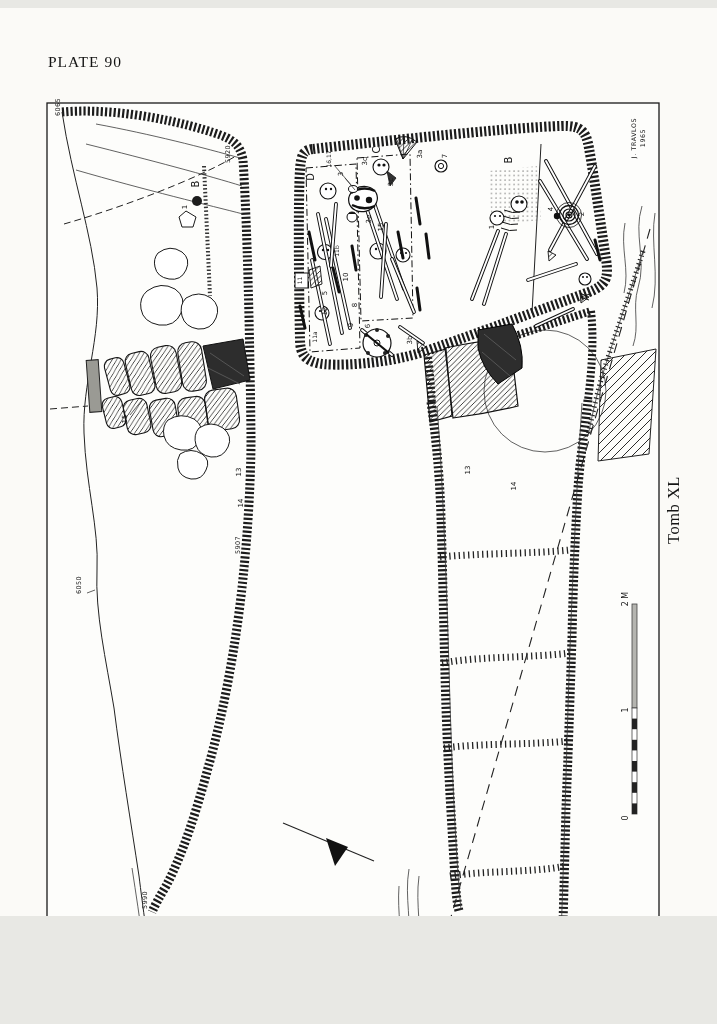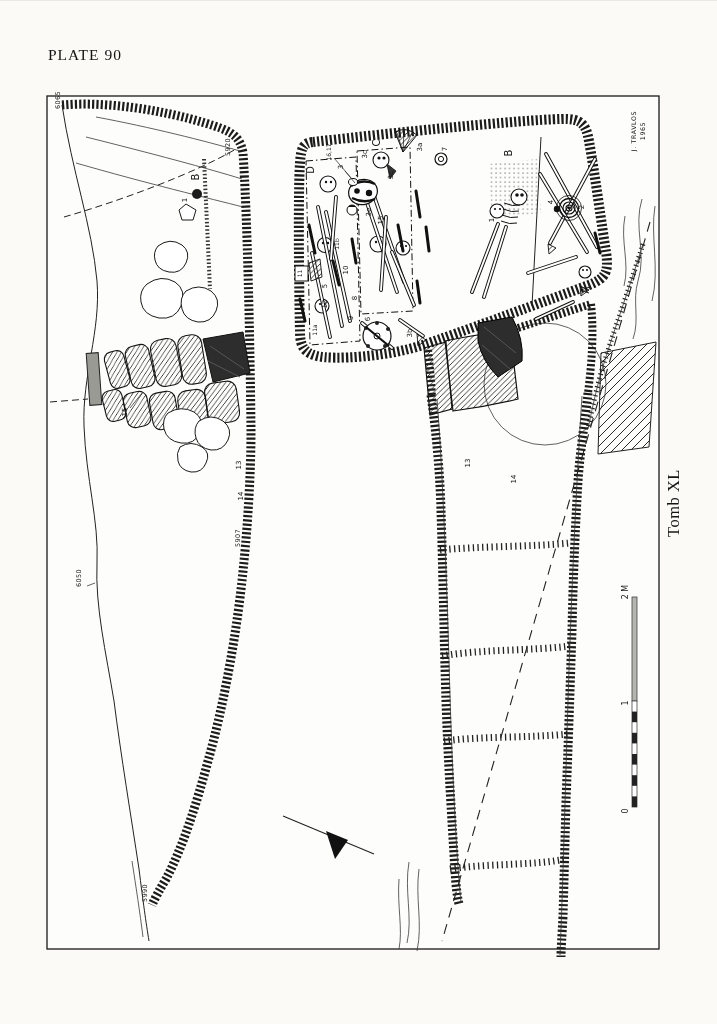--- a/index.html
+++ b/index.html
@@ -1,16 +1,16 @@
 <!DOCTYPE html>
 <html><head>
 <meta charset="utf-8">
 <style>
   html,body{margin:0;padding:0;background:#e8e8e4;}
-  .page{position:relative;width:717px;height:1024px;background:#fbfaf7;margin:1px auto;overflow:hidden;}
+  .page{position:relative;width:717px;height:908px;background:#fbfaf7;margin:8px auto;overflow:hidden;}
   svg{position:absolute;left:0;top:0;}
   text{fill:#141414;}
   .serif{font-family:"Liberation Serif",serif;}
   .sans{font-family:"DejaVu Sans",sans-serif;}
   .title{font-size:15.5px;letter-spacing:1px;}
   .caption{font-size:16.5px;letter-spacing:.5px;}
   .credit{font-size:6.3px;letter-spacing:.6px;}
   .lbl{font-family:"DejaVu Sans",sans-serif;font-size:7px;}
   .lbl6{font-family:"DejaVu Sans",sans-serif;font-size:6px;}
   .area{font-family:"DejaVu Sans",sans-serif;font-size:10px;}

